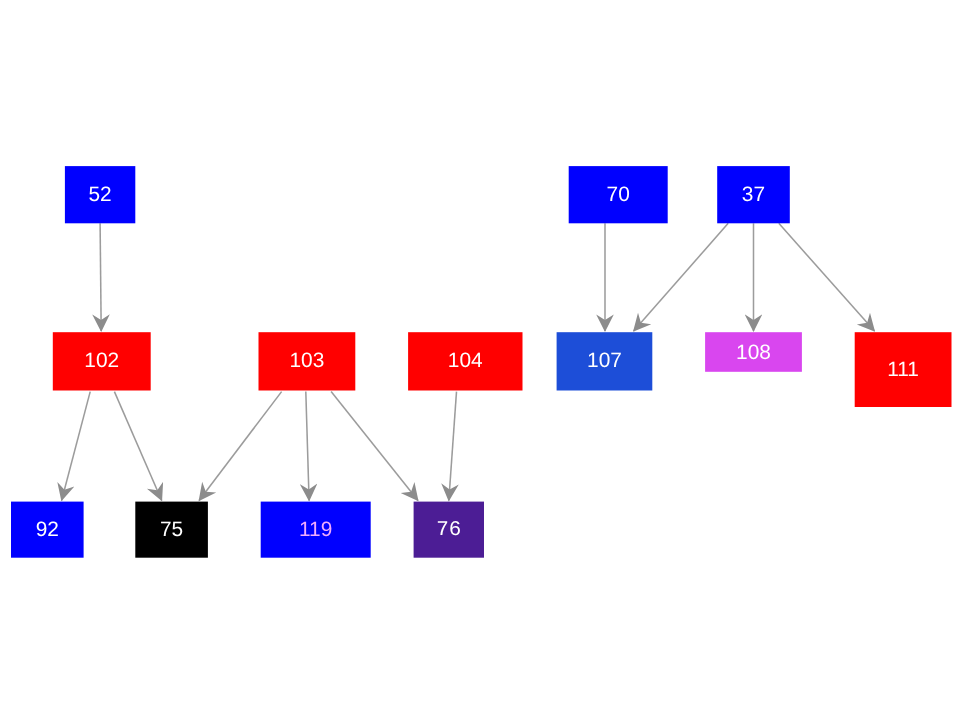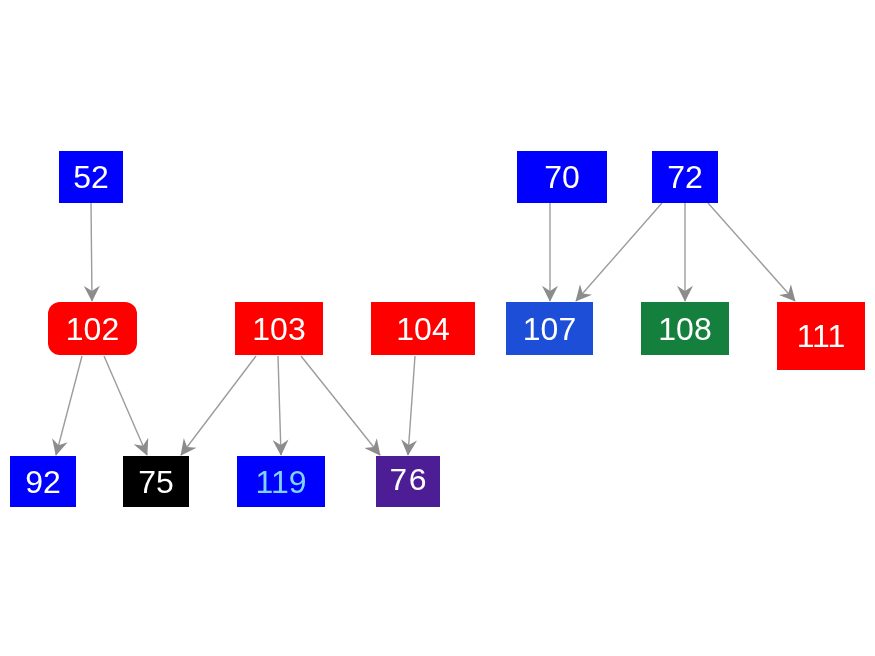--- a/index.html
+++ b/index.html
@@ -21,21 +21,21 @@
     top: 0;
     width: 875px;
     height: 656px;
   }
   .graph-node {
     position: absolute;
     display: flex;
     align-items: center;
     justify-content: center;
     color: #ffffff;
-    font-size: 32px;
+    font-size: 19px;
     line-height: 1;
     user-select: none;
   }
 </style>
 </head>
 <body>
 
 <div id="canvas" style="background: rgb(255, 255, 255);">
   <svg id="edge-layer" viewBox="0 0 875 656" xmlns="http://www.w3.org/2000/svg">
     <defs>
@@ -58,46 +58,46 @@
       </g>
   </svg>
   <div id="nodes">
       <div class="graph-node" style="left: 59px; top: 151px; width: 64px; height: 52px; background: rgb(0, 0, 255); color: rgb(255, 255, 255);">
         <span>52</span>
       </div>
       <div class="graph-node" style="left: 517px; top: 151px; width: 90px; height: 52px; background: rgb(0, 0, 255); color: rgb(255, 255, 255);">
         <span>70</span>
       </div>
       <div class="graph-node" style="left: 652px; top: 151px; width: 66px; height: 52px; background: rgb(0, 0, 255); color: rgb(255, 255, 255);">
-        <span>72</span>
+        <span>37</span>
       </div>
-      <div class="graph-node" style="left: 48px; top: 302px; width: 89px; height: 53px; background: rgb(255, 0, 0); color: rgb(255, 255, 255); border-radius: 12px;">
+      <div class="graph-node" style="left: 48px; top: 302px; width: 89px; height: 53px; background: rgb(255, 0, 0); color: rgb(255, 255, 255);">
         <span>102</span>
       </div>
       <div class="graph-node" style="left: 235px; top: 302px; width: 88px; height: 53px; background: rgb(255, 0, 0); color: rgb(255, 255, 255);">
         <span>103</span>
       </div>
       <div class="graph-node" style="left: 371px; top: 302px; width: 104px; height: 53px; background: rgb(255, 0, 0); color: rgb(255, 255, 255);">
         <span>104</span>
       </div>
       <div class="graph-node" style="left: 506px; top: 302px; width: 87px; height: 53px; background: #1d4ed8; color: rgb(255, 255, 255);">
         <span>107</span>
       </div>
-      <div class="graph-node" style="left: 641px; top: 302px; width: 88px; height: 53px; background: #15803d; color: rgb(255, 255, 255);">
+      <div class="graph-node" style="left: 641px; top: 302px; width: 88px; height: 36px; background: #d946ef; color: rgb(255, 255, 255);">
         <span>108</span>
       </div>
       <div class="graph-node" style="left: 777px; top: 302px; width: 88px; height: 68px; background: rgb(255, 0, 0); color: rgb(255, 255, 255);">
         <span>111</span>
       </div>
       <div class="graph-node" style="left: 10px; top: 456px; width: 66px; height: 51px; background: rgb(0, 0, 255); color: rgb(255, 255, 255);">
         <span>92</span>
       </div>
       <div class="graph-node" style="left: 123px; top: 456px; width: 66px; height: 51px; background: #000000; color: rgb(255, 255, 255);">
         <span>75</span>
       </div>
-      <div class="graph-node" style="left: 237px; top: 456px; width: 88px; height: 51px; background: rgb(0, 0, 255); color: #7dd3fc;">
+      <div class="graph-node" style="left: 237px; top: 456px; width: 100px; height: 51px; background: rgb(0, 0, 255); color: #f0abfc;">
         <span>119</span>
       </div>
       <div class="graph-node" style="left: 376px; top: 456px; width: 64px; height: 51px; background: #4c1d95; color: rgb(255, 255, 255); font-family: Liberation Mono, monospace;">
         <span>76</span>
       </div>
     </div>
 </div>
 
 </body></html>

